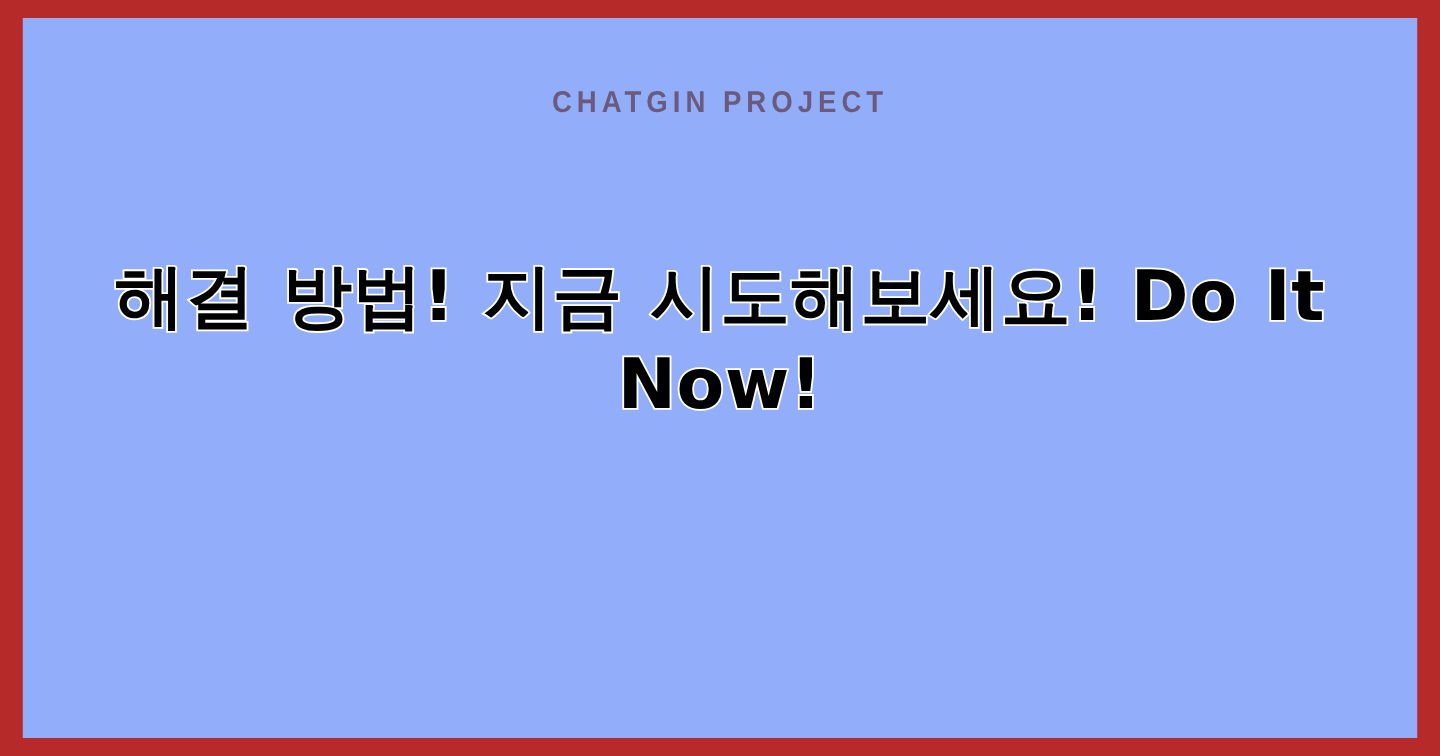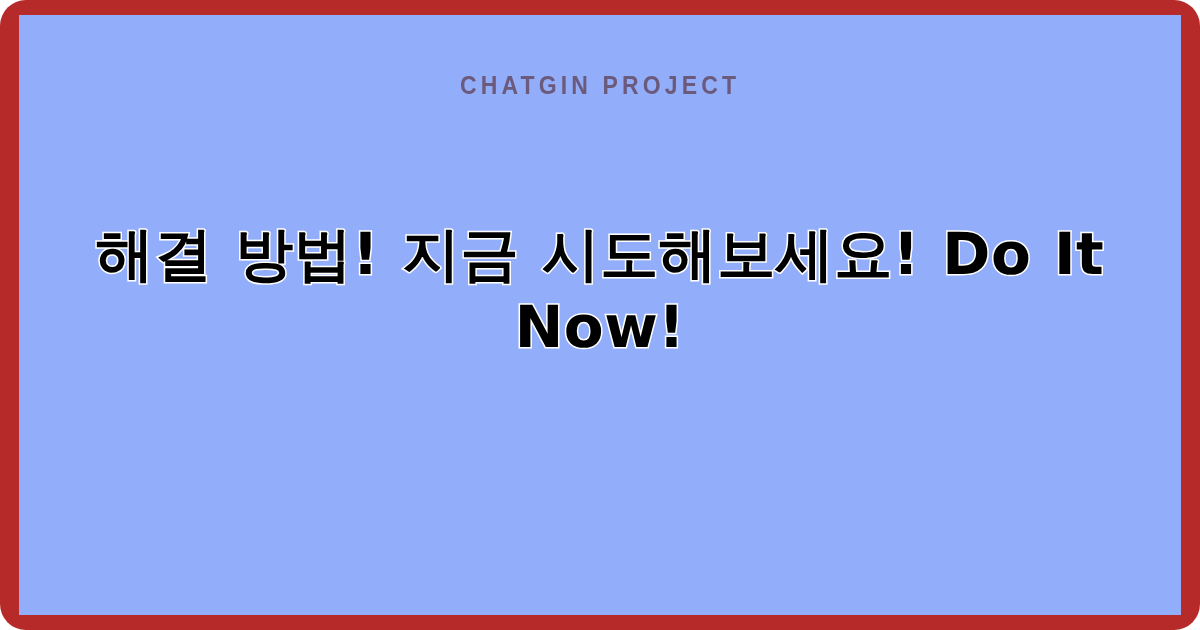--- a/index.html
+++ b/index.html
@@ -14,21 +14,20 @@
     font-family: "Liberation Sans", sans-serif;
   }
 
   .card {
     position: relative;
     box-sizing: border-box;
     width: 1200px;
     height: 630px;
     background: #B62A2A;
     padding: 15px 19px;
-    border-radius: 26px;
   }
 
   .panel {
     position: relative;
     box-sizing: border-box;
     width: 100%;
     height: 100%;
     background: #92AEFB;
     display: flex;
     flex-direction: column;
@@ -47,21 +46,21 @@
     font-weight: 700;
     letter-spacing: 4.5px;
     line-height: 1;
     text-transform: uppercase;
     transform: scaleX(0.92);
     white-space: nowrap;
   }
 
   .title-block {
     position: absolute;
-    top: 203px;
+    top: 196px;
     left: 0;
     right: 0;
     text-align: center;
     padding: 0 60px;
     box-sizing: border-box;
   }
 
   .title {
     margin: 0;
     color: #000000;

